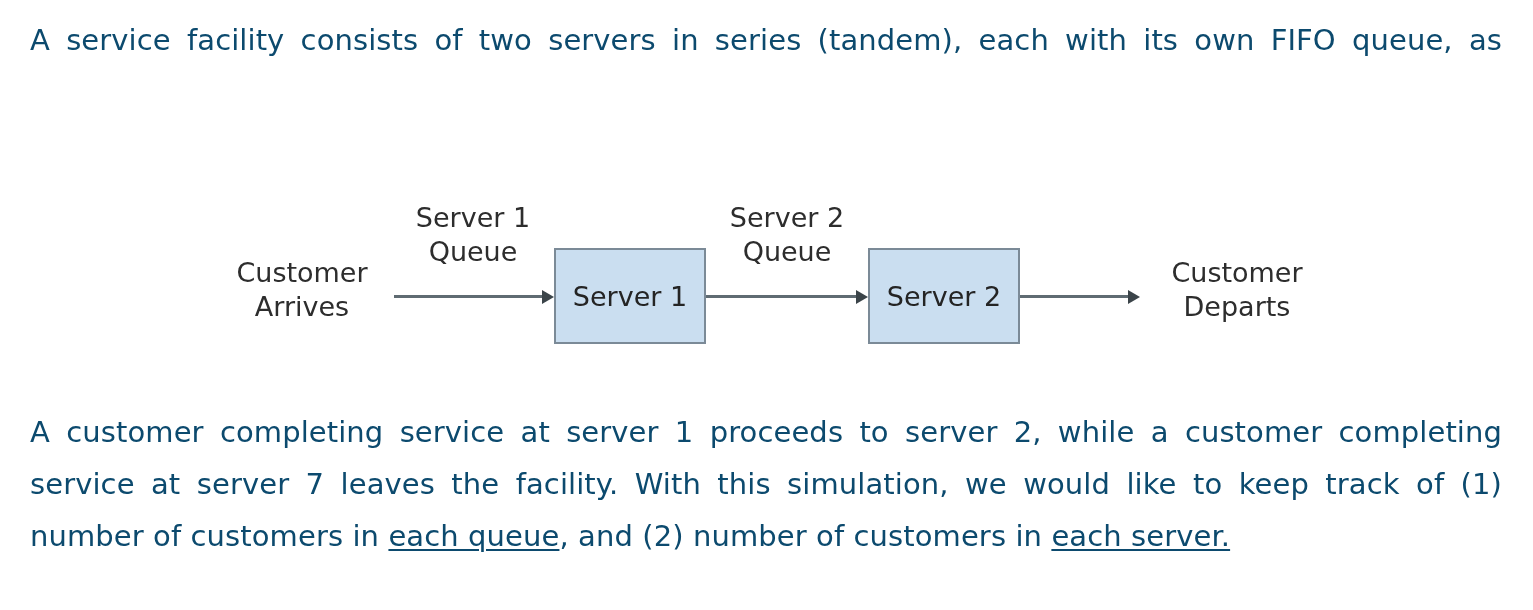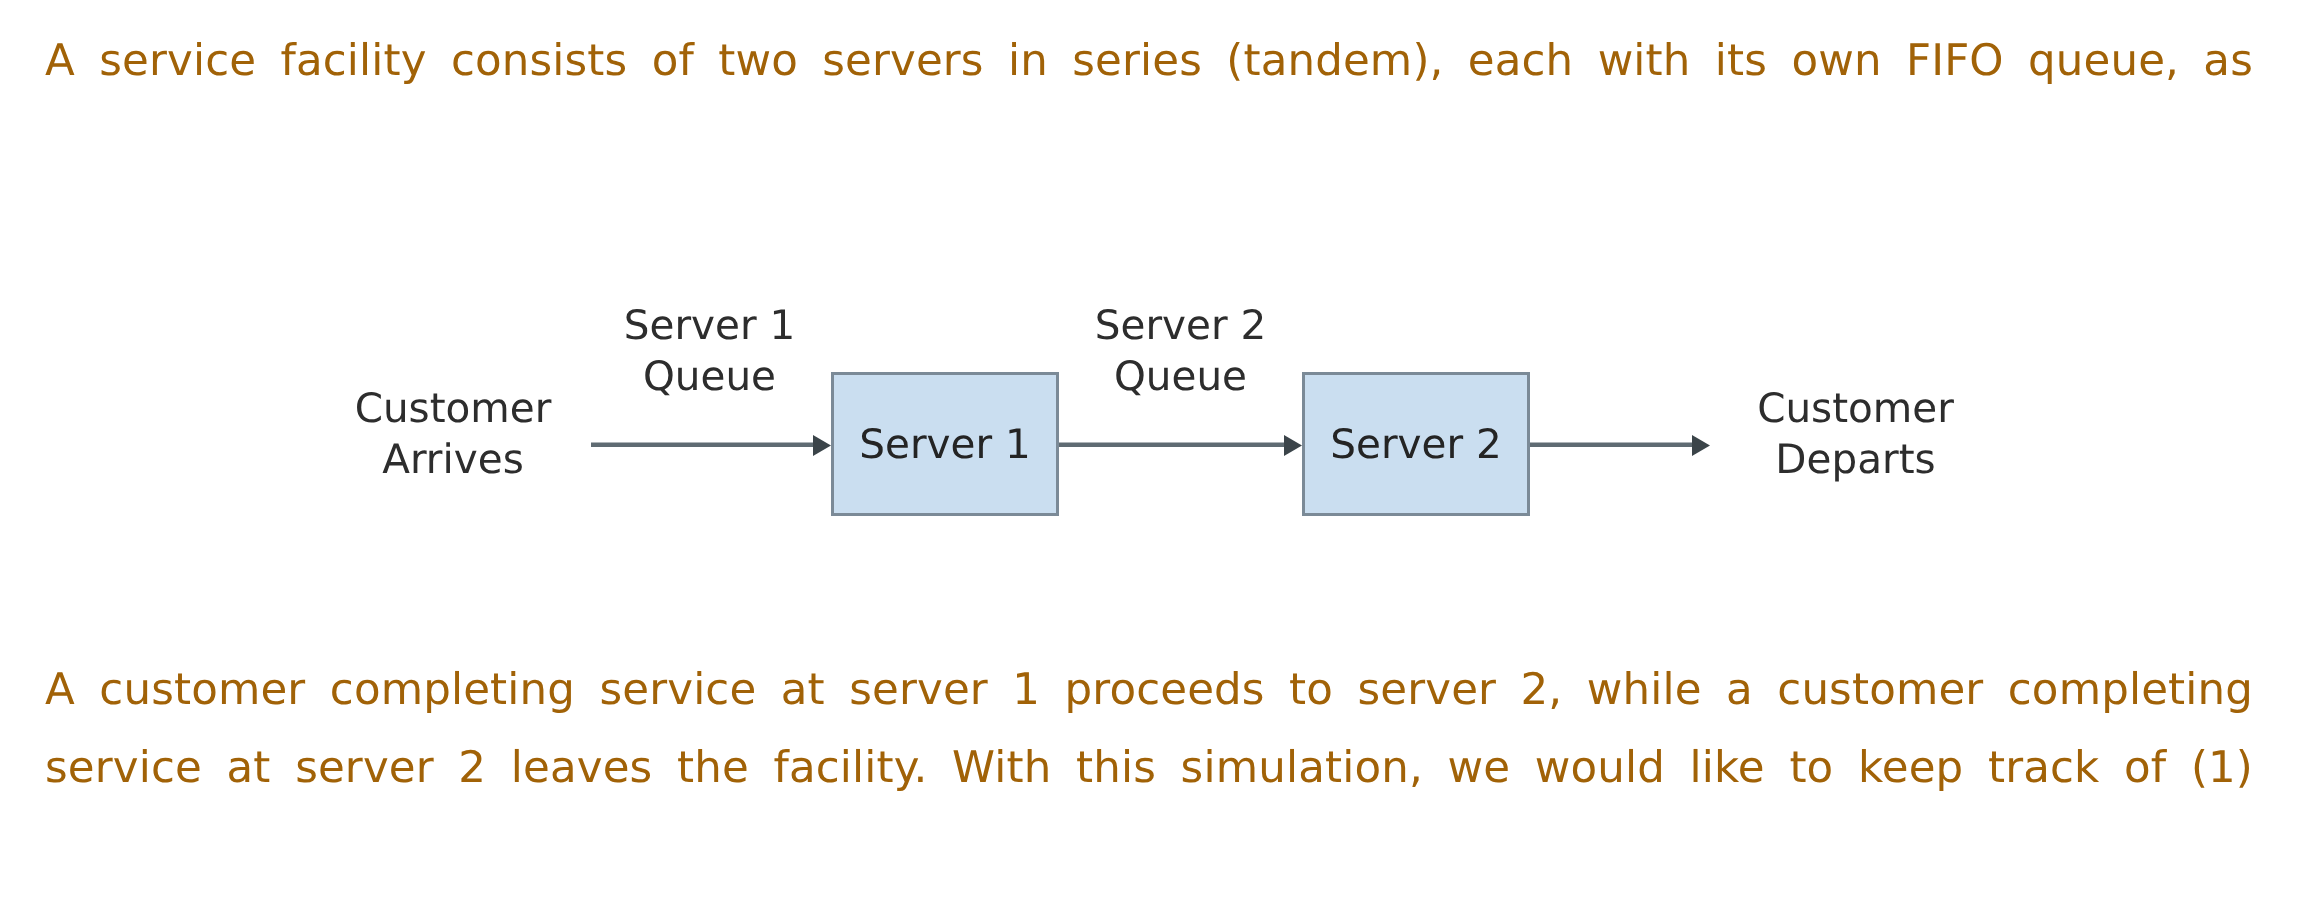--- a/index.html
+++ b/index.html
@@ -24,25 +24,25 @@
 
   
   .para {
     position: absolute;
     left: 30px;
     width: 1472px;
     text-align: justify;
     text-justify: inter-word;
     font-size: 29px;
     line-height: 52px;
-    color: #a16207;
+    color: #0c4a6e;
     letter-spacing: 0.1px;
   }
   .para.top { top: 14px; }
-  .para.bottom { top: 433px; }
+  .para.bottom { top: 406px; }
 
   
   .jline {
     display: block;
     text-align: justify;
     text-align-last: justify;
     white-space: nowrap;
   }
   .jline.last {
     text-align-last: left;
@@ -162,16 +162,17 @@
       <span class="shaft"></span>
       <span class="head"></span>
     </div>
 
     <div class="dg-label italic depart-label">Customer
 Departs</div>
   </div>
 
   <div class="para bottom">
     <span class="jline">A customer completing service at server 1 proceeds to server 2, while a customer completing</span>
-    <span class="jline">service at server 2 leaves the facility. With this simulation, we would like to keep track of (1)</span>
+    <span class="jline">service at server 7 leaves the facility. With this simulation, we would like to keep track of (1)</span>
+    <span class="jline last"><span>number of customers in </span><span class="u">each queue</span><span>, and (2) number of customers in </span><span class="u">each server.</span></span>
   </div>
 
 </div>
 
 </body></html>

